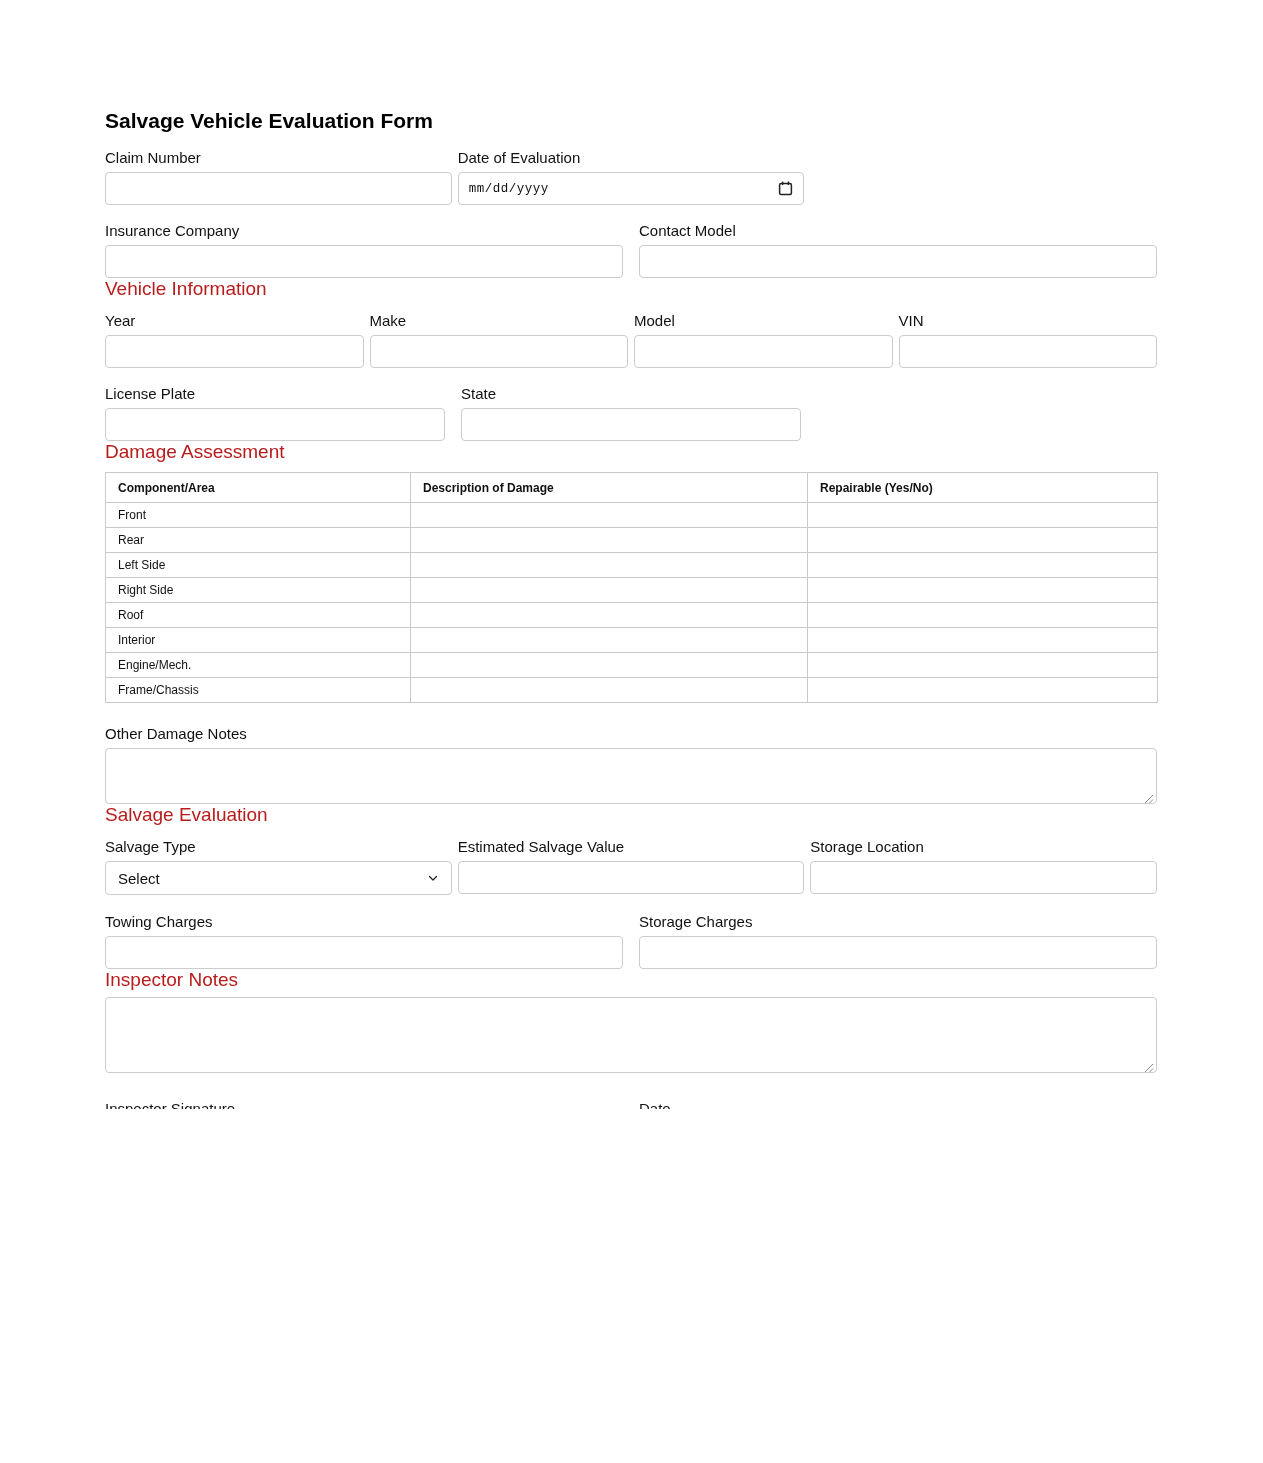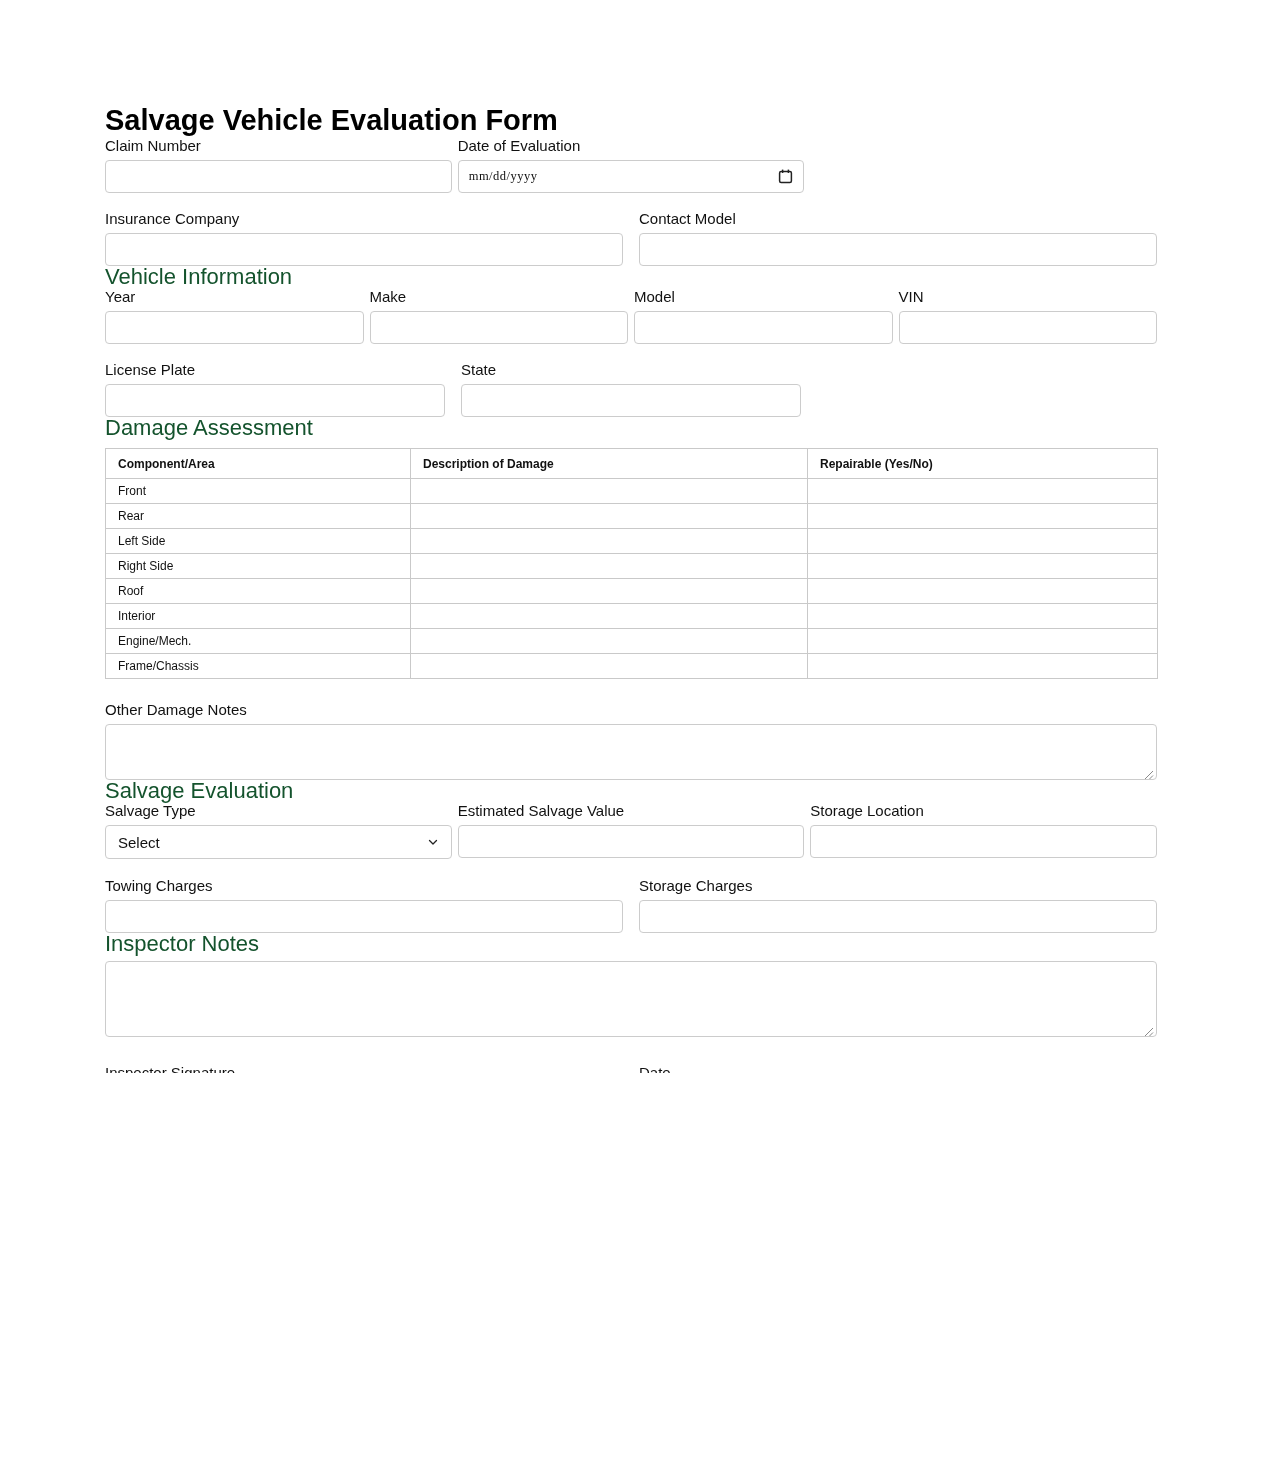--- a/index.html
+++ b/index.html
@@ -9,40 +9,40 @@
     height: 1463px;
     background: #ffffff;
     color: #111;
     font-family: "Liberation Sans", sans-serif;
     overflow: hidden;
   }
   .page { padding: 104px 106px 0 105px; }
 
   h1.page-title {
     margin: 0;
-    font-size: 29px;
+    font-size: 21px;
     line-height: 33px;
     font-weight: 700;
     color: #000;
   }
   h2.section-heading {
     margin: 0;
-    font-size: 22px;
+    font-size: 19px;
     line-height: 22px;
     font-weight: 400;
-    color: #14532d;
+    color: #b91c1c;
   }
 
   .grid { display: grid; column-gap: 16px; }
   .cols-2 { grid-template-columns: repeat(2, 1fr); }
   .cols-3 { grid-template-columns: repeat(3, 1fr); }
   .cols-4 { grid-template-columns: repeat(4, 1fr); }
 
   .mt-6  { margin-top: 6px; }
-  .mt-8  { margin-top: 0; gap: 6px; }
+  .mt-8  { margin-top: 12px; gap: 6px; }
   .mt-9  { margin-top: 9px; }
   .mt-17 { margin-top: 17px; }
   .mt-18 { margin-top: 18px; }
   .mt-22 { margin-top: 22px; }
   .mt-31 { margin-top: 31px; }
   .mt-32 { margin-top: 32px; }
 
   .field label {
     display: block;
     font-size: 15px;
@@ -68,21 +68,21 @@
     border: 1px solid #ccc;
     border-radius: 4px;
     background: #fff;
     display: flex;
     align-items: center;
     justify-content: space-between;
     padding: 0 10px;
     cursor: default;
   }
   .date-placeholder {
-    font-family: Liberation Serif, serif;
+    font-family: Liberation Mono, monospace;
     font-size: 12.5px;
     letter-spacing: 0.5px;
     color: #111;
   }
   .select-box { padding: 16px 12px; }
   .select-label { font-size: 15px; color: #111; }
   .icon { display: inline-flex; align-items: center; justify-content: center; }
 
   table.damage-table {
     width: 100%;

